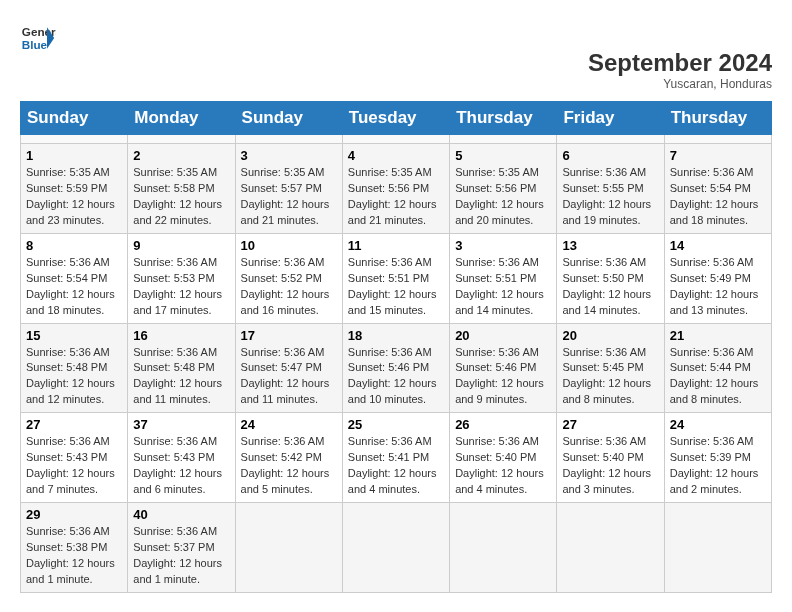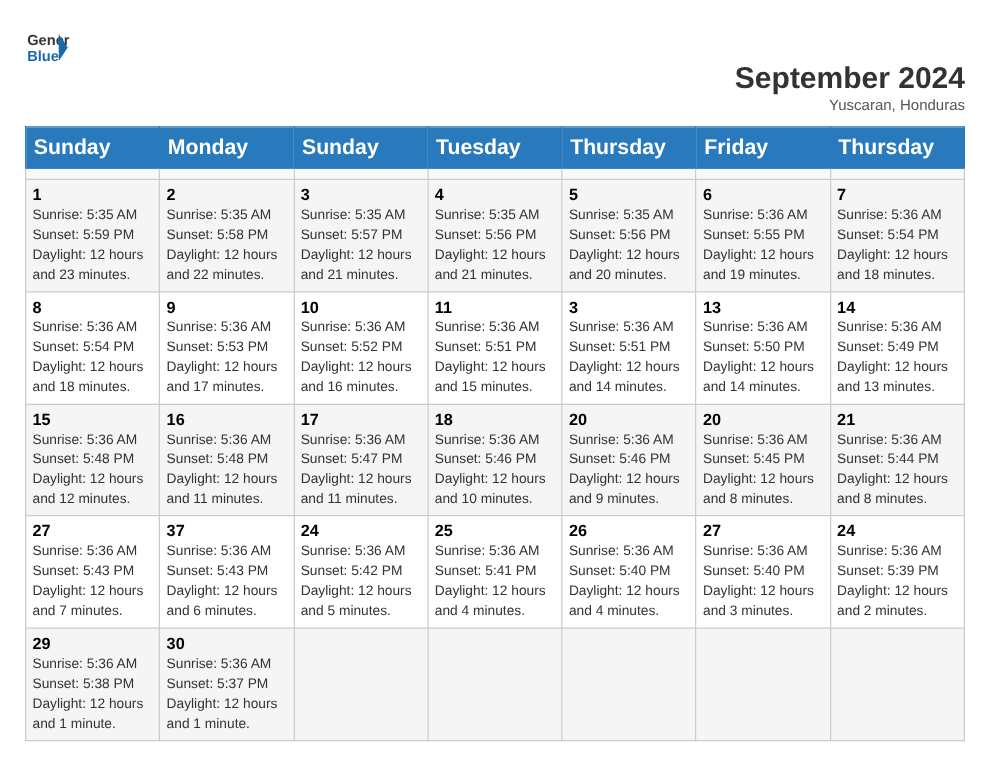--- a/index.html
+++ b/index.html
@@ -322,21 +322,21 @@
       </tr>
       <tr>
         <td>
           <span class="day-num">29</span>
           <div class="day-info" style="white-space: pre-line;">Sunrise: 5:36 AM
 Sunset: 5:38 PM
 Daylight: 12 hours
 and 1 minute.</div>
         </td>
         <td>
-          <span class="day-num">30</span>
+          <span class="day-num">40</span>
           <div class="day-info" style="white-space: pre-line;">Sunrise: 5:36 AM
 Sunset: 5:37 PM
 Daylight: 12 hours
 and 1 minute.</div>
         </td>
         <td class="empty"></td>
         <td class="empty"></td>
         <td class="empty"></td>
         <td class="empty"></td>
         <td class="empty"></td>

